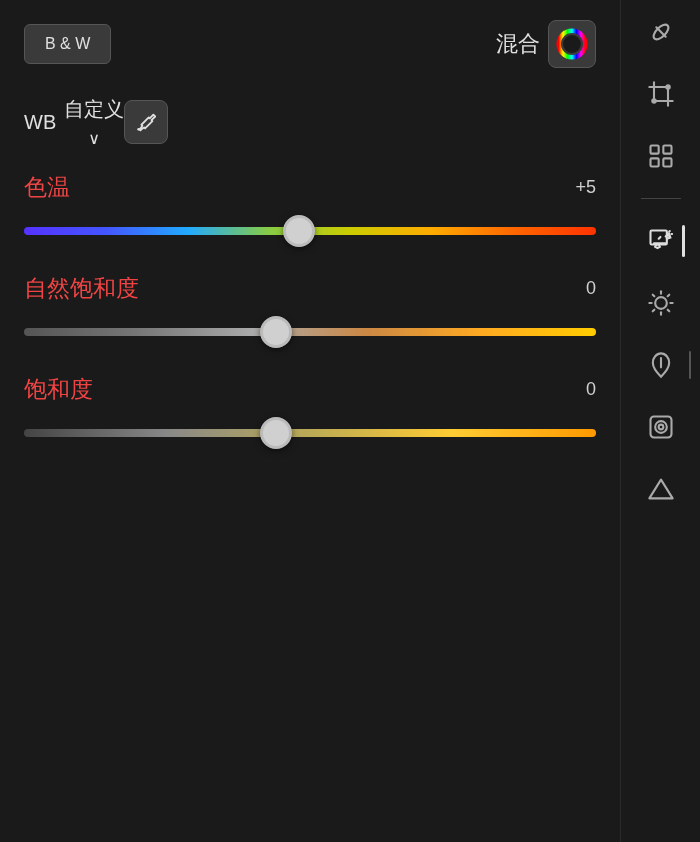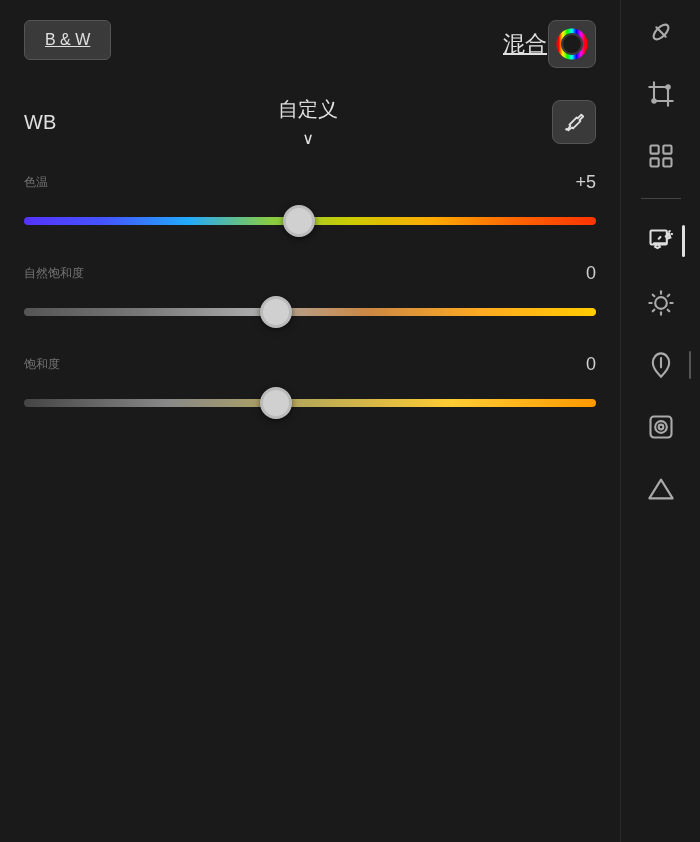--- a/index.html
+++ b/index.html
@@ -31,41 +31,40 @@
       flex-direction: column;
       align-items: center;
       padding: 10px 0;
       gap: 18px;
       border-left: 1px solid #2a2a2a;
     }
 
     
     .top-row {
       display: flex;
-      align-items: flex-start;
+      align-items: center;
       justify-content: space-between;
       margin-bottom: 28px;
-      text-decoration: underline;
     }
 
     .bw-button {
       background: #3a3a3a;
       border: 1px solid #555;
       color: #e0e0e0;
       padding: 10px 20px;
       border-radius: 6px;
       font-size: 16px;
       font-weight: 500;
       cursor: pointer;
     }
 
     .mix-area {
       display: flex;
       align-items: center;
-      gap: 1px;
+      gap: 8px;
       margin-left: 32px;
     }
 
     .mix-label {
       font-size: 22px;
       color: #e0e0e0;
     }
 
     .color-wheel-btn {
       width: 48px;
@@ -76,21 +75,20 @@
       display: flex;
       align-items: center;
       justify-content: center;
       cursor: pointer;
     }
 
     
     .wb-row {
       display: flex;
       align-items: center;
-      justify-content: space-between;
       margin-bottom: 24px;
     }
 
     .wb-label {
       font-size: 20px;
       color: #e0e0e0;
       min-width: 40px;
     }
 
     .wb-dropdown {
@@ -125,22 +123,22 @@
     }
 
     .slider-header {
       display: flex;
       justify-content: space-between;
       align-items: center;
       margin-bottom: 10px;
     }
 
     .slider-name {
-      font-size: 12px;
-      color: #737373;
+      font-size: 23px;
+      color: #ef4444;
     }
 
     .slider-value {
       font-size: 18px;
       color: #d0d0d0;
     }
 
     .slider-track-container {
       position: relative;
       height: 36px;

